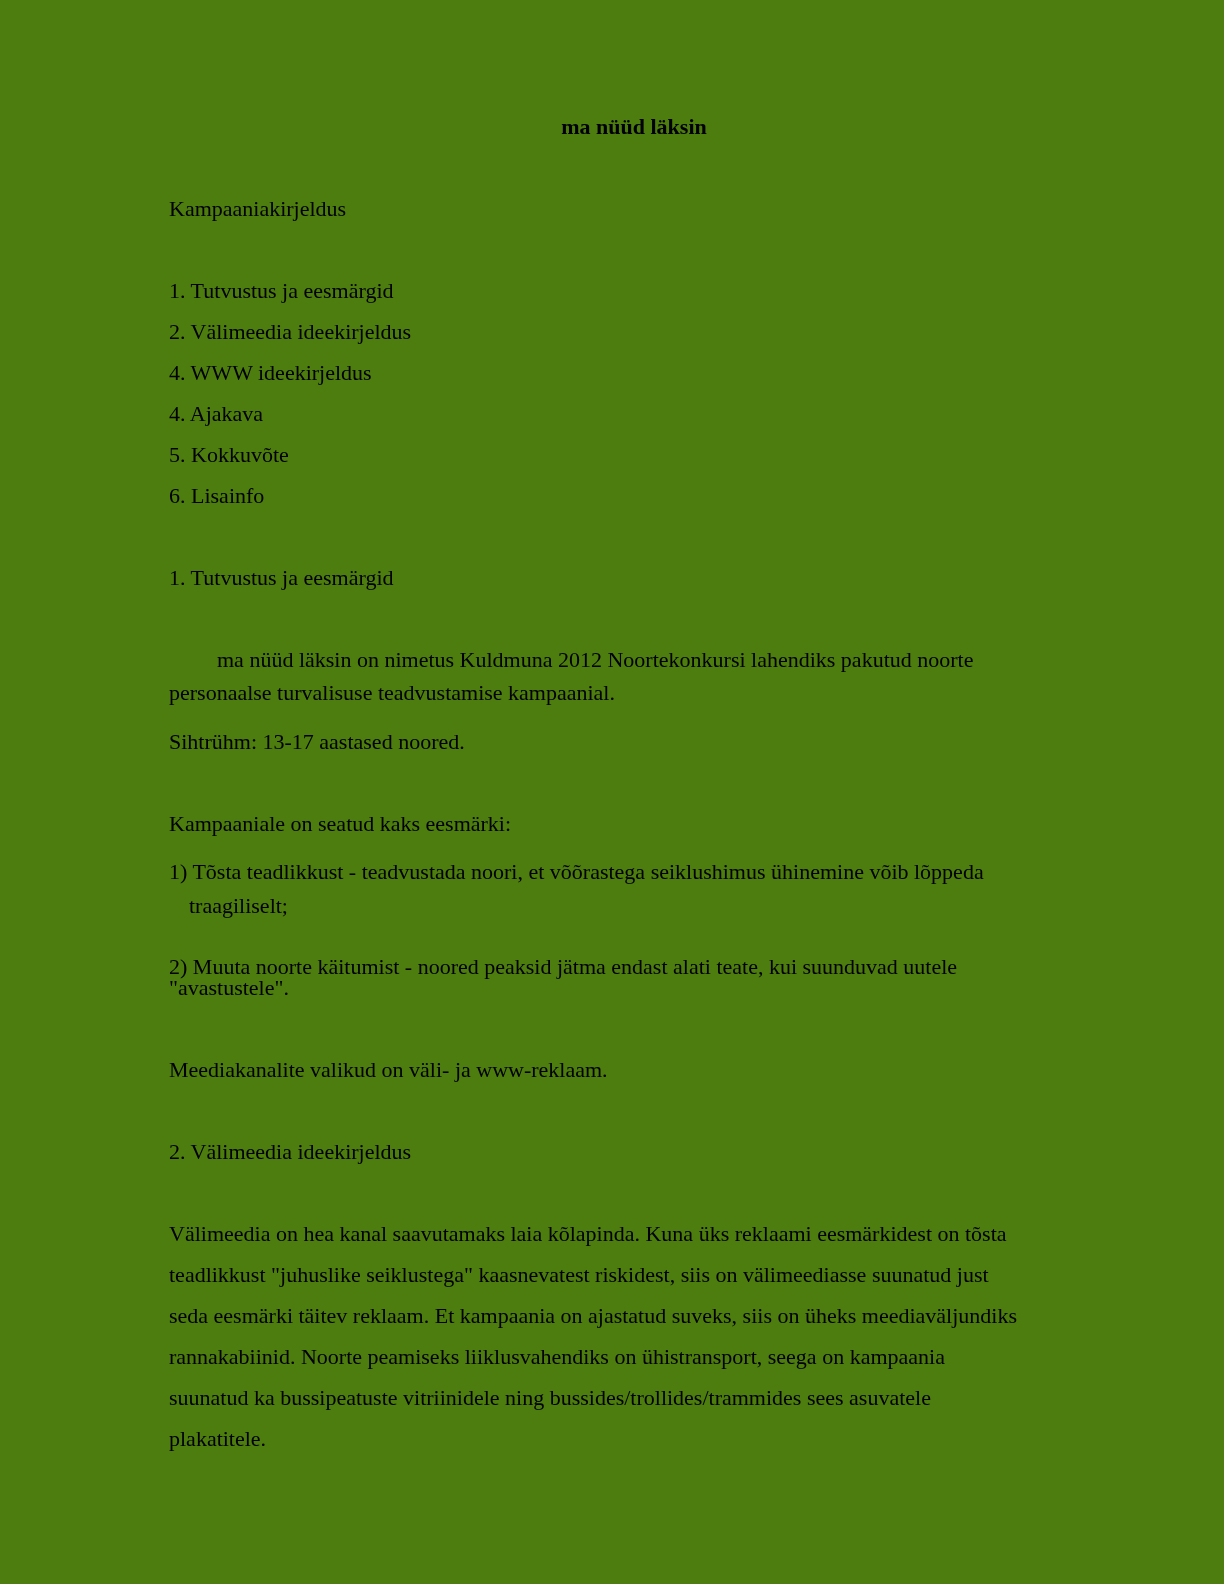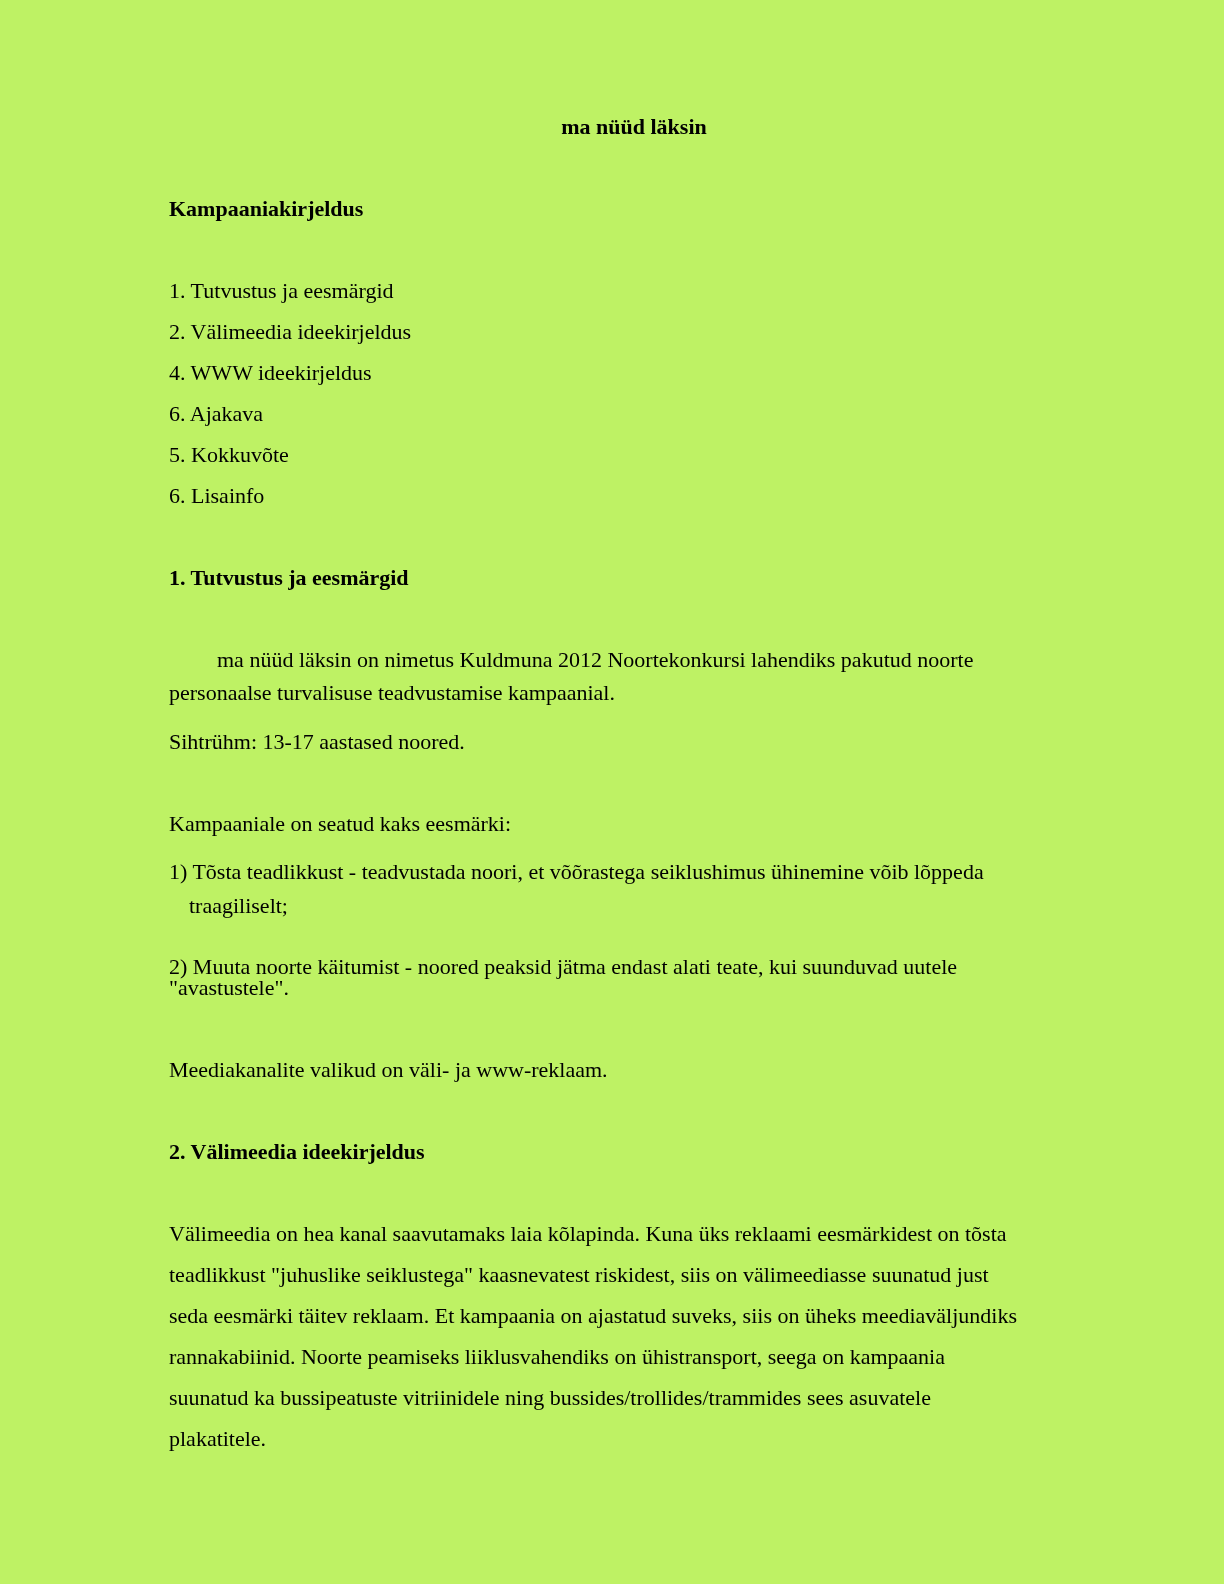--- a/index.html
+++ b/index.html
@@ -14,31 +14,31 @@
       overflow: hidden;
       font-family: "Liberation Serif", "DejaVu Serif", serif;
       color: #000000;
     }
     .page {
       position: absolute;
       left: 0;
       top: 0;
       width: 1224px;
       height: 1584px;
-      background: #bef264;
+      background: #4d7c0f;
     }
     .line {
       position: absolute;
       left: 169px;
       font-size: 22px;
       line-height: 28px;
       white-space: nowrap;
     }
     .bold {
-      font-weight: bold;
+      font-weight: normal;
     }
     .title {
       position: absolute;
       left: 0;
       width: 1268px;
       text-align: center;
       font-size: 22px;
       line-height: 28px;
       font-weight: bold;
       white-space: nowrap;
@@ -50,21 +50,21 @@
 <div class="page">
 
   <div class="title" style="top:113px;">ma nüüd läksin</div>
 
   <div class="line bold" style="top:195px;">Kampaaniakirjeldus</div>
 
   <div>
     <div class="line" style="top:277px;">1. Tutvustus ja eesmärgid</div>
     <div class="line" style="top:318px;">2. Välimeedia ideekirjeldus</div>
     <div class="line" style="top:359px;">4. WWW ideekirjeldus</div>
-    <div class="line" style="top:400px;">6. Ajakava</div>
+    <div class="line" style="top:400px;">4. Ajakava</div>
     <div class="line" style="top:441px;">5. Kokkuvõte</div>
     <div class="line" style="top:482px;">6. Lisainfo</div>
   </div>
 
   <div>
     <div class="line bold" style="top:564px;">1. Tutvustus ja eesmärgid</div>
 
     <div>
       <div class="line" style="top:646px;margin-left:48px;">ma nüüd läksin on nimetus Kuldmuna 2012 Noortekonkursi lahendiks pakutud noorte</div>
       <div class="line" style="top:651px;margin-top:28px;">personaalse turvalisuse teadvustamise kampaanial.</div>

